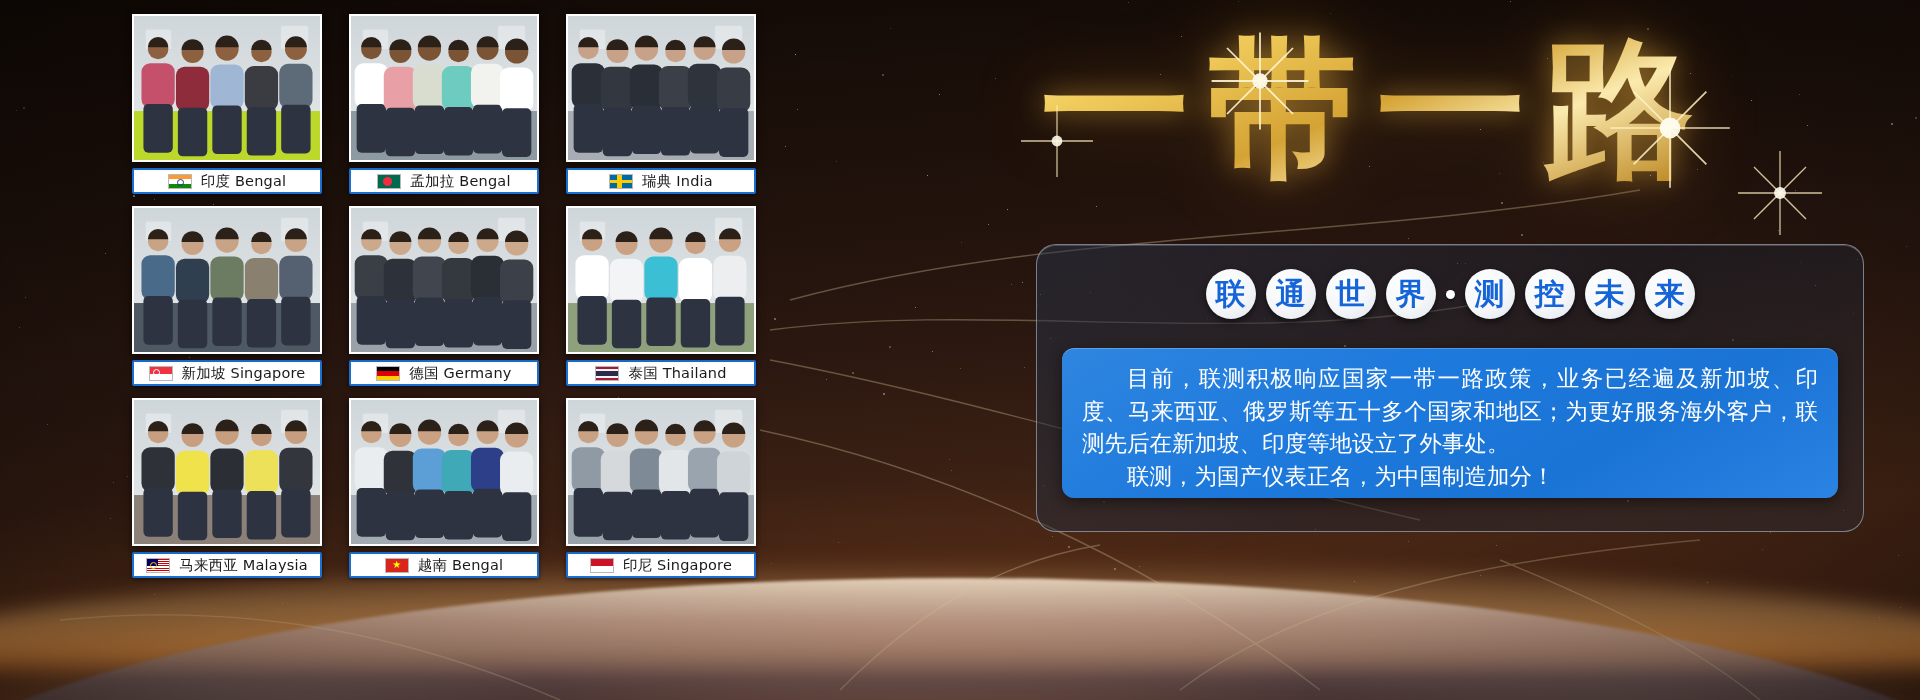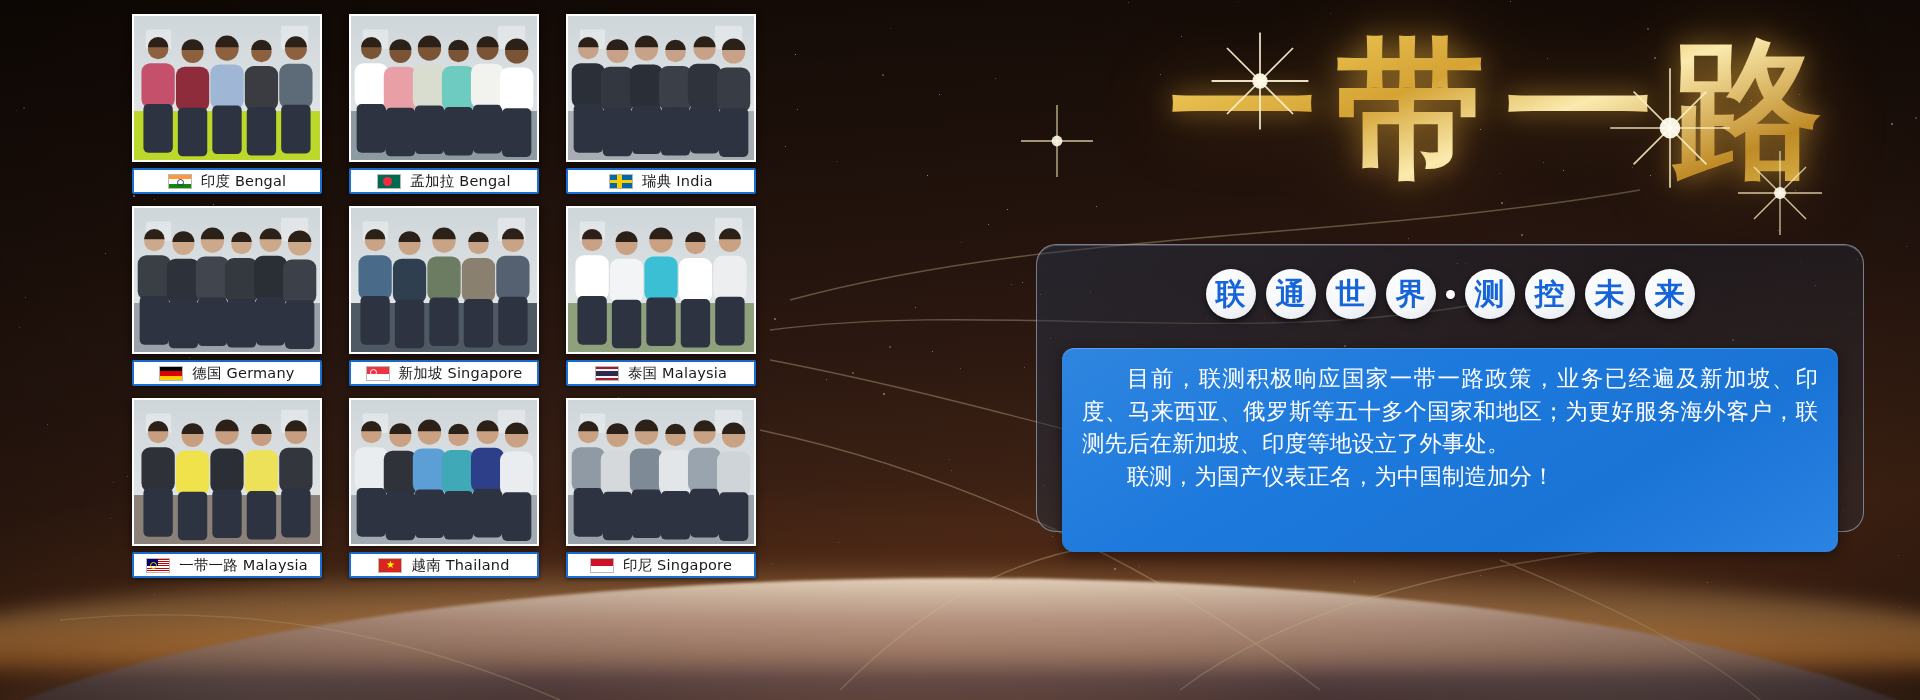--- a/index.html
+++ b/index.html
@@ -102,21 +102,21 @@
   .f-id{background:linear-gradient(to bottom,#ce1126 0 50%,#fff 50% 100%);}
 
   
   .calli {
     position:absolute; left:1040px; top:8px; width:800px; height:210px;
   }
   .calli-txt {
     font-family:"DejaVu Serif","Liberation Serif",serif;
     font-size:150px; line-height:200px; font-weight:700;
     letter-spacing:18px;
-    text-align:right;
+    text-align:left;
     background:linear-gradient(160deg,#fff0b0 0%,#f3d26a 18%,#d8a93a 40%,#f7e39a 58%,#c8952e 78%,#ecd municipal 100%);
     background:linear-gradient(160deg,#fff3c0 0%,#f2cf63 20%,#d6a638 42%,#f9e7a6 60%,#c4902b 80%,#efd徒 100%);
     background-image:linear-gradient(158deg,#fff6cf 0%,#f1cd5d 20%,#d4a334 44%,#fbeaae 60%,#bf8b27 82%,#e7c75c 100%);
     -webkit-background-clip:text; background-clip:text;
     color:transparent;
     filter:drop-shadow(0 0 14px rgba(255,196,70,0.45)) drop-shadow(0 0 36px rgba(255,170,40,0.25));
     white-space:nowrap;
   }
   .sparkle { position:absolute; pointer-events:none; }
 
@@ -141,21 +141,21 @@
     color:#1565d8; font-size:30px; font-weight:700; line-height:1;
     font-family:"DejaVu Sans","Liberation Sans",sans-serif;
   }
   .s-dot {
     width:9px; height:9px; border-radius:50%; background:#ffffff;
     box-shadow:0 1px 3px rgba(0,0,0,.6);
   }
 
   .para {
     position:absolute; left:1062px; top:348px;
-    width:776px; height:204px;
+    width:776px; height:150px;
     background:linear-gradient(150deg,#2f86e0 0%,#1d79dc 38%,#1a74d6 70%,#2b83e2 100%);
     border-radius:12px;
     box-shadow:0 4px 14px rgba(0,0,0,0.45), inset 0 1px 0 rgba(255,255,255,0.22);
     padding:14px 20px 10px 20px;
     color:#ffffff;
     font-family:"DejaVu Sans","Liberation Sans",sans-serif;
     font-size:22.5px; line-height:32.5px;
     text-align:justify;
   }
   .para p { margin:0; text-indent:0; }
@@ -548,20 +548,73 @@
         <div class="cap">
           <span class="flag f-se"></span>
           <span class="cap-txt">瑞典 India</span>
         </div>
       </div>
       <div class="cell">
         <div class="photo">
           <svg viewBox="0 0 190 148" preserveAspectRatio="none">
       <defs>
               <linearGradient id="g" x1="0" y1="0" x2="0" y2="1">
+        <stop offset="0" stop-color="#6f7d8c"></stop>
+                <stop offset="1" stop-color="#aeb8c2"></stop>
+      </linearGradient>
+            </defs>
+      <rect width="190" height="148" fill="url(#g)"></rect>
+      <rect y="97.68" width="190" height="50.32" fill="#4f5963"></rect>
+      <g opacity=".35" fill="#ffffff">
+        <rect x="12" y="14" width="26" height="20" rx="2"></rect>
+        <rect x="150" y="10" width="28" height="24" rx="2"></rect>
+      </g>
+
+        <g>
+          <rect x="7.629629629629626" y="48.5" width="34" height="46" rx="9" fill="#4a6a8a"></rect>
+          <rect x="9.629629629629626" y="90.5" width="30" height="50" rx="5" fill="#2d3340"></rect>
+          <circle cx="24.629629629629626" cy="34" r="10.5" fill="#c9a385"></circle>
+          <path d="M14.129629629629626 32 a10.5 10.5 0 0 1 21 0 z" fill="#2b2119"></path>
+        </g>
+        <g>
+          <rect x="42.81481481481481" y="52.2" width="34" height="46" rx="9" fill="#2f3f50"></rect>
+          <rect x="44.81481481481481" y="94.2" width="30" height="50" rx="5" fill="#2d3340"></rect>
+          <circle cx="59.81481481481481" cy="37" r="11.2" fill="#c9a385"></circle>
+          <path d="M48.61481481481481 35 a11.2 11.2 0 0 1 22.4 0 z" fill="#2b2119"></path>
+        </g>
+        <g>
+          <rect x="78" y="49.9" width="34" height="46" rx="9" fill="#6b7c63"></rect>
+          <rect x="80" y="91.9" width="30" height="50" rx="5" fill="#2d3340"></rect>
+          <circle cx="95" cy="34" r="11.9" fill="#c9a385"></circle>
+          <path d="M83.1 32 a11.9 11.9 0 0 1 23.8 0 z" fill="#2b2119"></path>
+        </g>
+        <g>
+          <rect x="113.18518518518519" y="51.5" width="34" height="46" rx="9" fill="#8a8070"></rect>
+          <rect x="115.18518518518519" y="93.5" width="30" height="50" rx="5" fill="#2d3340"></rect>
+          <circle cx="130.1851851851852" cy="37" r="10.5" fill="#c9a385"></circle>
+          <path d="M119.68518518518519 35 a10.5 10.5 0 0 1 21 0 z" fill="#2b2119"></path>
+        </g>
+        <g>
+          <rect x="148.37037037037038" y="49.2" width="34" height="46" rx="9" fill="#556070"></rect>
+          <rect x="150.37037037037038" y="91.2" width="30" height="50" rx="5" fill="#2d3340"></rect>
+          <circle cx="165.37037037037038" cy="34" r="11.2" fill="#c9a385"></circle>
+          <path d="M154.1703703703704 32 a11.2 11.2 0 0 1 22.4 0 z" fill="#2b2119"></path>
+        </g>
+    </svg>
+        </div>
+        <div class="cap">
+          <span class="flag f-sg"></span>
+          <span class="cap-txt">新加坡 Singapore</span>
+        </div>
+      </div>
+      <div class="cell">
+        <div class="photo">
+          <svg viewBox="0 0 190 148" preserveAspectRatio="none">
+      <defs>
+              <linearGradient id="g" x1="0" y1="0" x2="0" y2="1">
         <stop offset="0" stop-color="#d3d8dd"></stop>
                 <stop offset="1" stop-color="#eef1f3"></stop>
       </linearGradient>
             </defs>
       <rect width="190" height="148" fill="url(#g)"></rect>
       <rect y="97.68" width="190" height="50.32" fill="#9aa1a8"></rect>
       <g opacity=".35" fill="#ffffff">
         <rect x="12" y="14" width="26" height="20" rx="2"></rect>
         <rect x="150" y="10" width="28" height="24" rx="2"></rect>
       </g>
@@ -600,73 +653,20 @@
           <rect x="152.21875" y="52.9" width="34" height="46" rx="9" fill="#3c4149"></rect>
           <rect x="154.21875" y="94.9" width="30" height="50" rx="5" fill="#2d3340"></rect>
           <circle cx="169.21875" cy="37" r="11.9" fill="#cda98c"></circle>
           <path d="M157.31875 35 a11.9 11.9 0 0 1 23.8 0 z" fill="#2b2119"></path>
         </g>
     </svg>
         </div>
         <div class="cap">
           <span class="flag f-de"></span>
           <span class="cap-txt">德国 Germany</span>
-        </div>
-      </div>
-      <div class="cell">
-        <div class="photo">
-          <svg viewBox="0 0 190 148" preserveAspectRatio="none">
-      <defs>
-              <linearGradient id="g" x1="0" y1="0" x2="0" y2="1">
-        <stop offset="0" stop-color="#6f7d8c"></stop>
-                <stop offset="1" stop-color="#aeb8c2"></stop>
-      </linearGradient>
-            </defs>
-      <rect width="190" height="148" fill="url(#g)"></rect>
-      <rect y="97.68" width="190" height="50.32" fill="#4f5963"></rect>
-      <g opacity=".35" fill="#ffffff">
-        <rect x="12" y="14" width="26" height="20" rx="2"></rect>
-        <rect x="150" y="10" width="28" height="24" rx="2"></rect>
-      </g>
-
-        <g>
-          <rect x="7.629629629629626" y="48.5" width="34" height="46" rx="9" fill="#4a6a8a"></rect>
-          <rect x="9.629629629629626" y="90.5" width="30" height="50" rx="5" fill="#2d3340"></rect>
-          <circle cx="24.629629629629626" cy="34" r="10.5" fill="#c9a385"></circle>
-          <path d="M14.129629629629626 32 a10.5 10.5 0 0 1 21 0 z" fill="#2b2119"></path>
-        </g>
-        <g>
-          <rect x="42.81481481481481" y="52.2" width="34" height="46" rx="9" fill="#2f3f50"></rect>
-          <rect x="44.81481481481481" y="94.2" width="30" height="50" rx="5" fill="#2d3340"></rect>
-          <circle cx="59.81481481481481" cy="37" r="11.2" fill="#c9a385"></circle>
-          <path d="M48.61481481481481 35 a11.2 11.2 0 0 1 22.4 0 z" fill="#2b2119"></path>
-        </g>
-        <g>
-          <rect x="78" y="49.9" width="34" height="46" rx="9" fill="#6b7c63"></rect>
-          <rect x="80" y="91.9" width="30" height="50" rx="5" fill="#2d3340"></rect>
-          <circle cx="95" cy="34" r="11.9" fill="#c9a385"></circle>
-          <path d="M83.1 32 a11.9 11.9 0 0 1 23.8 0 z" fill="#2b2119"></path>
-        </g>
-        <g>
-          <rect x="113.18518518518519" y="51.5" width="34" height="46" rx="9" fill="#8a8070"></rect>
-          <rect x="115.18518518518519" y="93.5" width="30" height="50" rx="5" fill="#2d3340"></rect>
-          <circle cx="130.1851851851852" cy="37" r="10.5" fill="#c9a385"></circle>
-          <path d="M119.68518518518519 35 a10.5 10.5 0 0 1 21 0 z" fill="#2b2119"></path>
-        </g>
-        <g>
-          <rect x="148.37037037037038" y="49.2" width="34" height="46" rx="9" fill="#556070"></rect>
-          <rect x="150.37037037037038" y="91.2" width="30" height="50" rx="5" fill="#2d3340"></rect>
-          <circle cx="165.37037037037038" cy="34" r="11.2" fill="#c9a385"></circle>
-          <path d="M154.1703703703704 32 a11.2 11.2 0 0 1 22.4 0 z" fill="#2b2119"></path>
-        </g>
-    </svg>
-        </div>
-        <div class="cap">
-          <span class="flag f-sg"></span>
-          <span class="cap-txt">新加坡 Singapore</span>
         </div>
       </div>
       <div class="cell">
         <div class="photo">
           <svg viewBox="0 0 190 148" preserveAspectRatio="none">
       <defs>
               <linearGradient id="g" x1="0" y1="0" x2="0" y2="1">
         <stop offset="0" stop-color="#7e9a6a"></stop>
                 <stop offset="1" stop-color="#c5d3bb"></stop>
       </linearGradient>
@@ -705,21 +705,21 @@
         <g>
           <rect x="148.37037037037038" y="49.2" width="34" height="46" rx="9" fill="#eceef0"></rect>
           <rect x="150.37037037037038" y="91.2" width="30" height="50" rx="5" fill="#2d3340"></rect>
           <circle cx="165.37037037037038" cy="34" r="11.2" fill="#caa283"></circle>
           <path d="M154.1703703703704 32 a11.2 11.2 0 0 1 22.4 0 z" fill="#2b2119"></path>
         </g>
     </svg>
         </div>
         <div class="cap">
           <span class="flag f-th"></span>
-          <span class="cap-txt">泰国 Malaysia</span>
+          <span class="cap-txt">泰国 Thailand</span>
         </div>
       </div>
       <div class="cell">
         <div class="photo">
           <svg viewBox="0 0 190 148" preserveAspectRatio="none">
       <defs>
               <linearGradient id="g" x1="0" y1="0" x2="0" y2="1">
         <stop offset="0" stop-color="#9a8f86"></stop>
                 <stop offset="1" stop-color="#cfc6bd"></stop>
       </linearGradient>
@@ -758,21 +758,21 @@
         <g>
           <rect x="148.37037037037038" y="49.2" width="34" height="46" rx="9" fill="#33373d"></rect>
           <rect x="150.37037037037038" y="91.2" width="30" height="50" rx="5" fill="#2d3340"></rect>
           <circle cx="165.37037037037038" cy="34" r="11.2" fill="#c79f80"></circle>
           <path d="M154.1703703703704 32 a11.2 11.2 0 0 1 22.4 0 z" fill="#2b2119"></path>
         </g>
     </svg>
         </div>
         <div class="cap">
           <span class="flag f-my"></span>
-          <span class="cap-txt">一带一路 Malaysia</span>
+          <span class="cap-txt">马来西亚 Malaysia</span>
         </div>
       </div>
       <div class="cell">
         <div class="photo">
           <svg viewBox="0 0 190 148" preserveAspectRatio="none">
       <defs>
               <linearGradient id="g" x1="0" y1="0" x2="0" y2="1">
         <stop offset="0" stop-color="#b9c6ce"></stop>
                 <stop offset="1" stop-color="#e0e7eb"></stop>
       </linearGradient>
@@ -817,21 +817,21 @@
         <g>
           <rect x="152.21875" y="52.9" width="34" height="46" rx="9" fill="#e9edef"></rect>
           <rect x="154.21875" y="94.9" width="30" height="50" rx="5" fill="#2d3340"></rect>
           <circle cx="169.21875" cy="37" r="11.9" fill="#caa183"></circle>
           <path d="M157.31875 35 a11.9 11.9 0 0 1 23.8 0 z" fill="#2b2119"></path>
         </g>
     </svg>
         </div>
         <div class="cap">
           <span class="flag f-vn"></span>
-          <span class="cap-txt">越南 Thailand</span>
+          <span class="cap-txt">越南 Bengal</span>
         </div>
       </div>
       <div class="cell">
         <div class="photo">
           <svg viewBox="0 0 190 148" preserveAspectRatio="none">
       <defs>
               <linearGradient id="g" x1="0" y1="0" x2="0" y2="1">
         <stop offset="0" stop-color="#c5cdd4"></stop>
                 <stop offset="1" stop-color="#e8ecef"></stop>
       </linearGradient>

